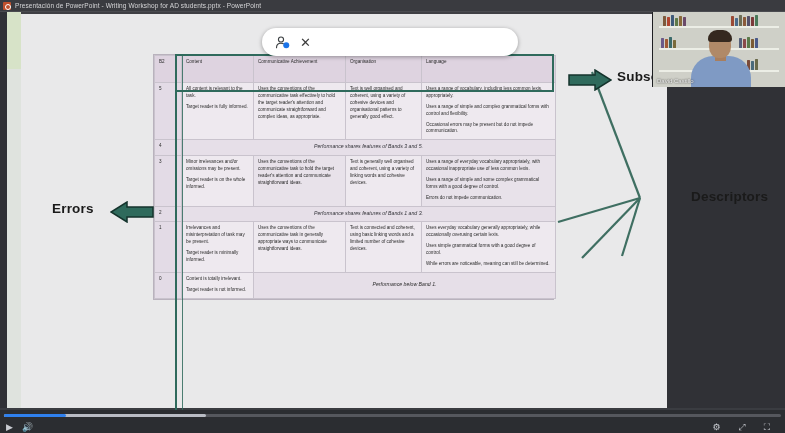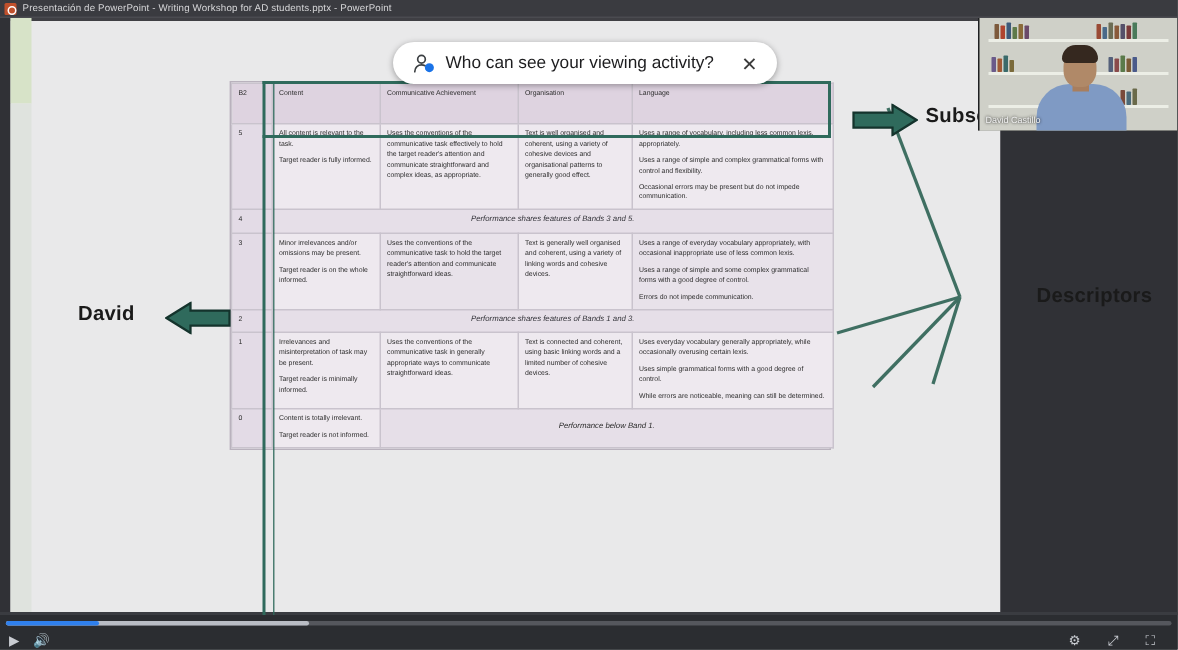--- a/index.html
+++ b/index.html
@@ -337,39 +337,38 @@
     <div class="hl-bottomhdr"></div>
 
     <svg class="arrow arrow-sub" width="44" height="22" viewBox="0 0 44 22">
       <path d="M1 6 H27 V1 L43 11 L27 21 V16 H1 Z" fill="#2f6a5c" stroke="#14332c" stroke-width="1.5"></path>
     </svg>
     <div class="annot-label lbl-subscales">Subscales</div>
 
     <svg class="arrow arrow-band" width="44" height="22" viewBox="0 0 44 22">
       <path d="M43 6 H17 V1 L1 11 L17 21 V16 H43 Z" fill="#2f6a5c" stroke="#14332c" stroke-width="1.5"></path>
     </svg>
-    <div class="annot-label lbl-bands">David</div>
+    <div class="annot-label lbl-bands">Errors</div>
 
     <svg class="fan" width="100" height="190" viewBox="0 0 100 190">
       <g fill="none" stroke="#3f6f62" stroke-width="2.2">
         <path d="M92 128 L44 2"></path>
         <path d="M92 128 L10 152"></path>
         <path d="M92 128 L34 188"></path>
         <path d="M92 128 L74 186"></path>
       </g>
     </svg>
     <div class="annot-label lbl-descriptors">Descriptors</div>
 
     <div class="notif">
       <svg class="person-icon" width="15" height="15" viewBox="0 0 20 20">
         <circle cx="8" cy="6" r="3.4" fill="none" stroke="#3c4043" stroke-width="1.5"></circle>
         <path d="M2 17 c0-4 3-6 6-6 c1.2 0 2.3 .3 3.2 .8" fill="none" stroke="#3c4043" stroke-width="1.5" stroke-linecap="round"></path>
         <circle cx="15" cy="13.5" r="4" fill="#1a73e8"></circle>
       </svg>
-      <span class="notif-text">Who can see your viewing activity?</span>
       <span class="notif-close">✕</span>
     </div>
 
     <div class="video-tile">
       <div class="vt-wall"></div>
       <div class="vt-shelf" style="top:14px"></div>
       <div class="vt-shelf" style="top:36px"></div>
       <div class="vt-shelf" style="top:58px"></div>
       <div class="vt-books" style="left:10px; top:3px; height:11px;">
         <i style="height:10px;background:#7d5a3c"></i>

